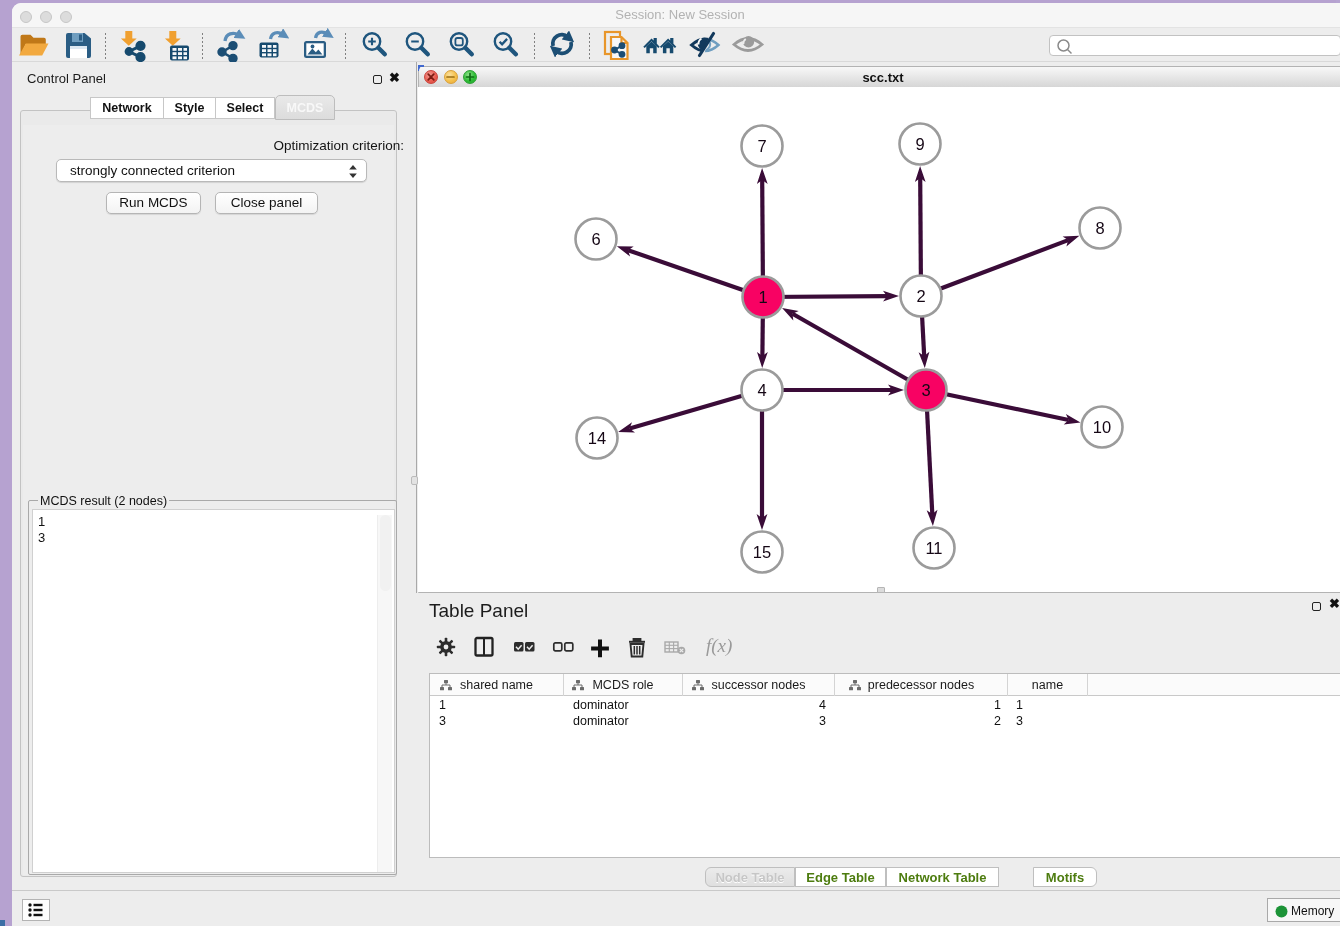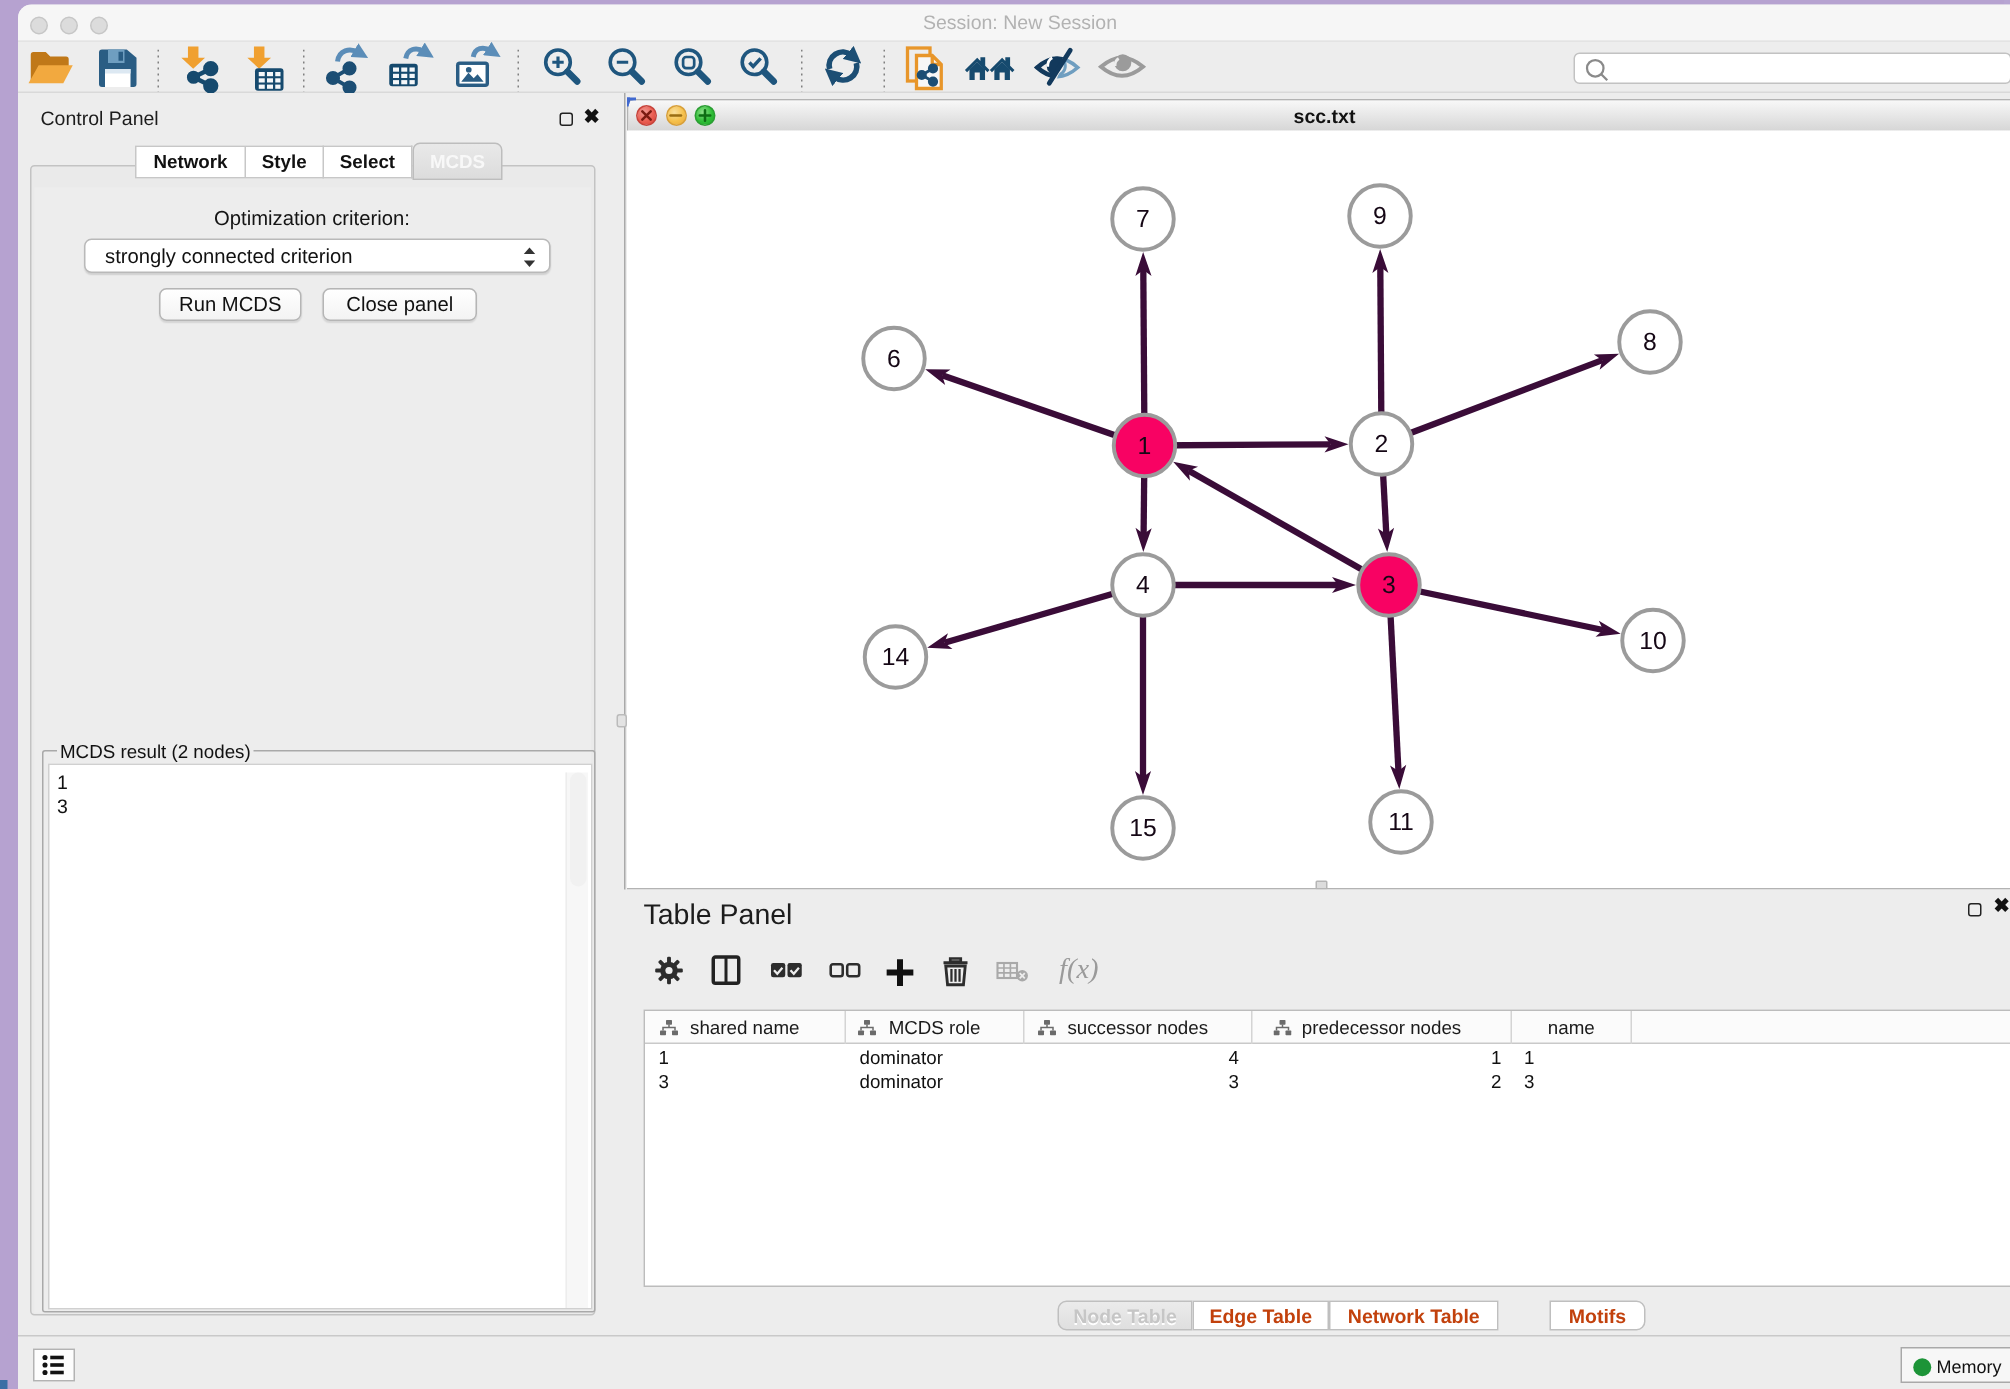--- a/index.html
+++ b/index.html
@@ -30,21 +30,21 @@
 #cpanel .hdr { position:absolute; left:15px; top:9px; font-size:13px; color:#1c1c1c; }
 .floatbtn { position:absolute; top:13px; width:9px; height:9px; border:1.5px solid #222; border-radius:2px; }
 .closex { position:absolute; top:8px; font-size:13px; font-weight:bold; color:#111; }
 .tab { position:absolute; top:0; height:22px; background:#fff; border:1px solid #c7c7c7;
   font-size:12.5px; font-weight:bold; color:#111; text-align:center; line-height:21px; }
 .tab.sel { background:linear-gradient(#e9e9e9,#dcdcdc); color:#f8f8f8; border:1px solid #bdbdbd;
   border-radius:5px 5px 0 0; top:-2px; height:25px; line-height:24px; }
 #cppanelbox { position:absolute; left:8px; top:48px; width:377px; height:767px;
   border:1px solid #c3c3c3; border-radius:3px; background:#eaeaea; }
 #cpinner { position:absolute; left:2px; top:14px; width:371px; height:750px; background:#ededed; }
-#optlabel { position:absolute; left:0; top:76px; width:100%; text-align:center; font-size:13.5px; color:#141414; }
+#optlabel { position:absolute; left:0; top:76px; width:100%; text-align:right; font-size:13.5px; color:#141414; }
 #combo { position:absolute; left:44px; top:97px; width:311px; height:23px; background:#fff;
   border:1px solid #b9b9b9; border-radius:5px; box-shadow:0 1px 1px rgba(0,0,0,0.12); }
 #combo .ctext { position:absolute; left:13px; top:3px; font-size:13.5px; color:#111; }
 .btn { position:absolute; top:130px; height:22px; background:linear-gradient(#ffffff,#f3f3f3);
   border:1px solid #b5b5b5; border-radius:5px; font-size:13.5px; color:#111;
   text-align:center; line-height:20px; box-shadow:0 1px 1px rgba(0,0,0,0.1); }
 #fieldset { position:absolute; left:16px; top:438px; width:369px; height:375px;
   border:1px solid #a9a9a9; border-radius:2px;padding-left:40px; }
 #fieldlegend { position:absolute; left:9px; top:-7px; background:#ededed; padding:0 2px;
   font-size:12.5px; color:#111; }
@@ -67,21 +67,21 @@
 
 #tpanel { position:absolute; left:406px; top:590px; width:930px; height:297px; background:#ededed; }
 #tpanel .hdr { position:absolute; left:11px; top:7px; font-size:19px; color:#1c1c1c; }
 #ttoolbar { position:absolute; left:11px; top:28px; width:908px; height:38px; }
 #ttable { position:absolute; left:11px; top:80px; width:913px; height:185px; background:#fff; border:1px solid #bcbcbc; }
 #thead { position:absolute; left:0; top:0; width:911px; height:22px; background:#fbfbfb; border-bottom:1px solid #c9c9c9; }
 .th { position:absolute; top:0; height:22px; border-right:1px solid #d4d4d4; font-size:12.5px; color:#1a1a1a; text-align:center; line-height:22px; }
 .td { position:absolute; font-size:12.5px; color:#111; }
 
 .btab { position:absolute; top:274px; height:20px; background:#fff; border:1px solid #bfbfbf;
-  font-size:13px; font-weight:bold; color:#c2410c; text-align:center; line-height:19px; }
+  font-size:13px; font-weight:bold; color:#4d7c0f; text-align:center; line-height:19px; }
 
 #statusbar { position:absolute; left:0; top:887px; width:1336px; height:36px;
   background:#ededed; border-top:1px solid #c9c9c9; }
 #listbtn { position:absolute; left:10px; top:8px; width:28px; height:22px; background:#fdfdfd; border:1px solid #b3b3b3; }
 #membtn { position:absolute; left:1255px; top:7px; width:74px; height:24px; background:#f7f7f7;
   border:1px solid #a9a9a9; font-size:12.5px; color:#111; }
 </style>
 </head>
 <body>
 <div id="bgright"></div>

